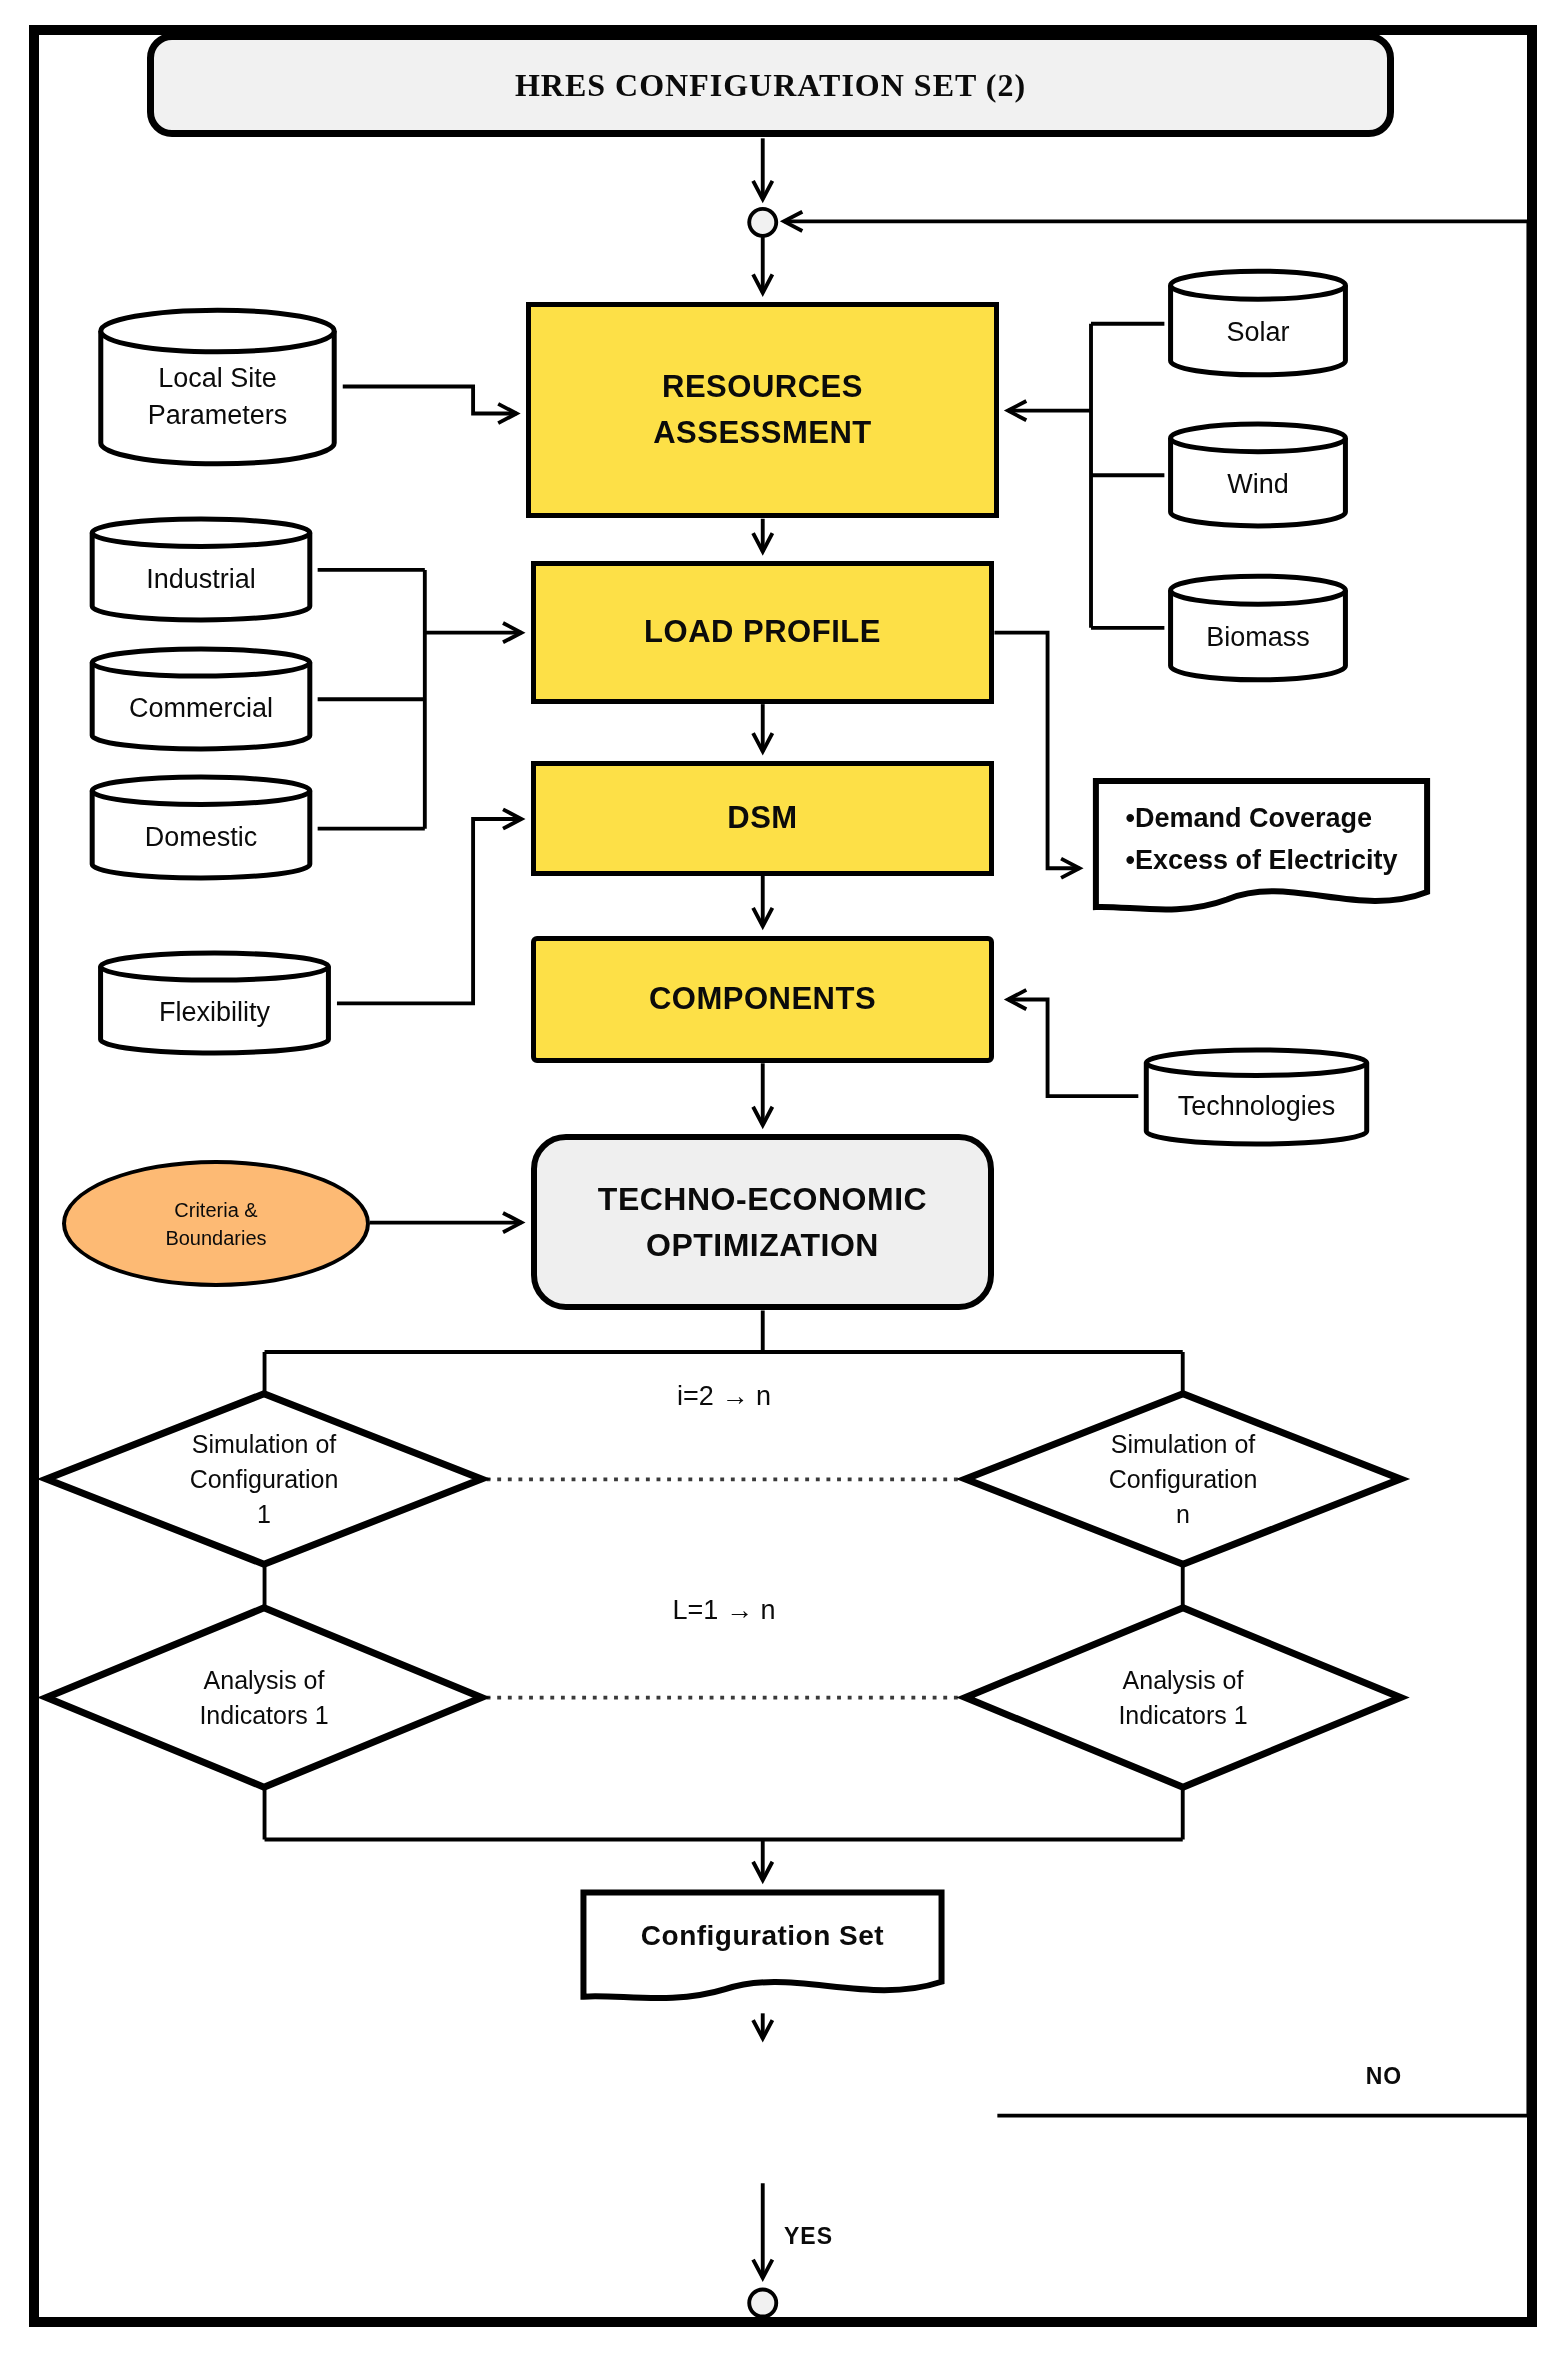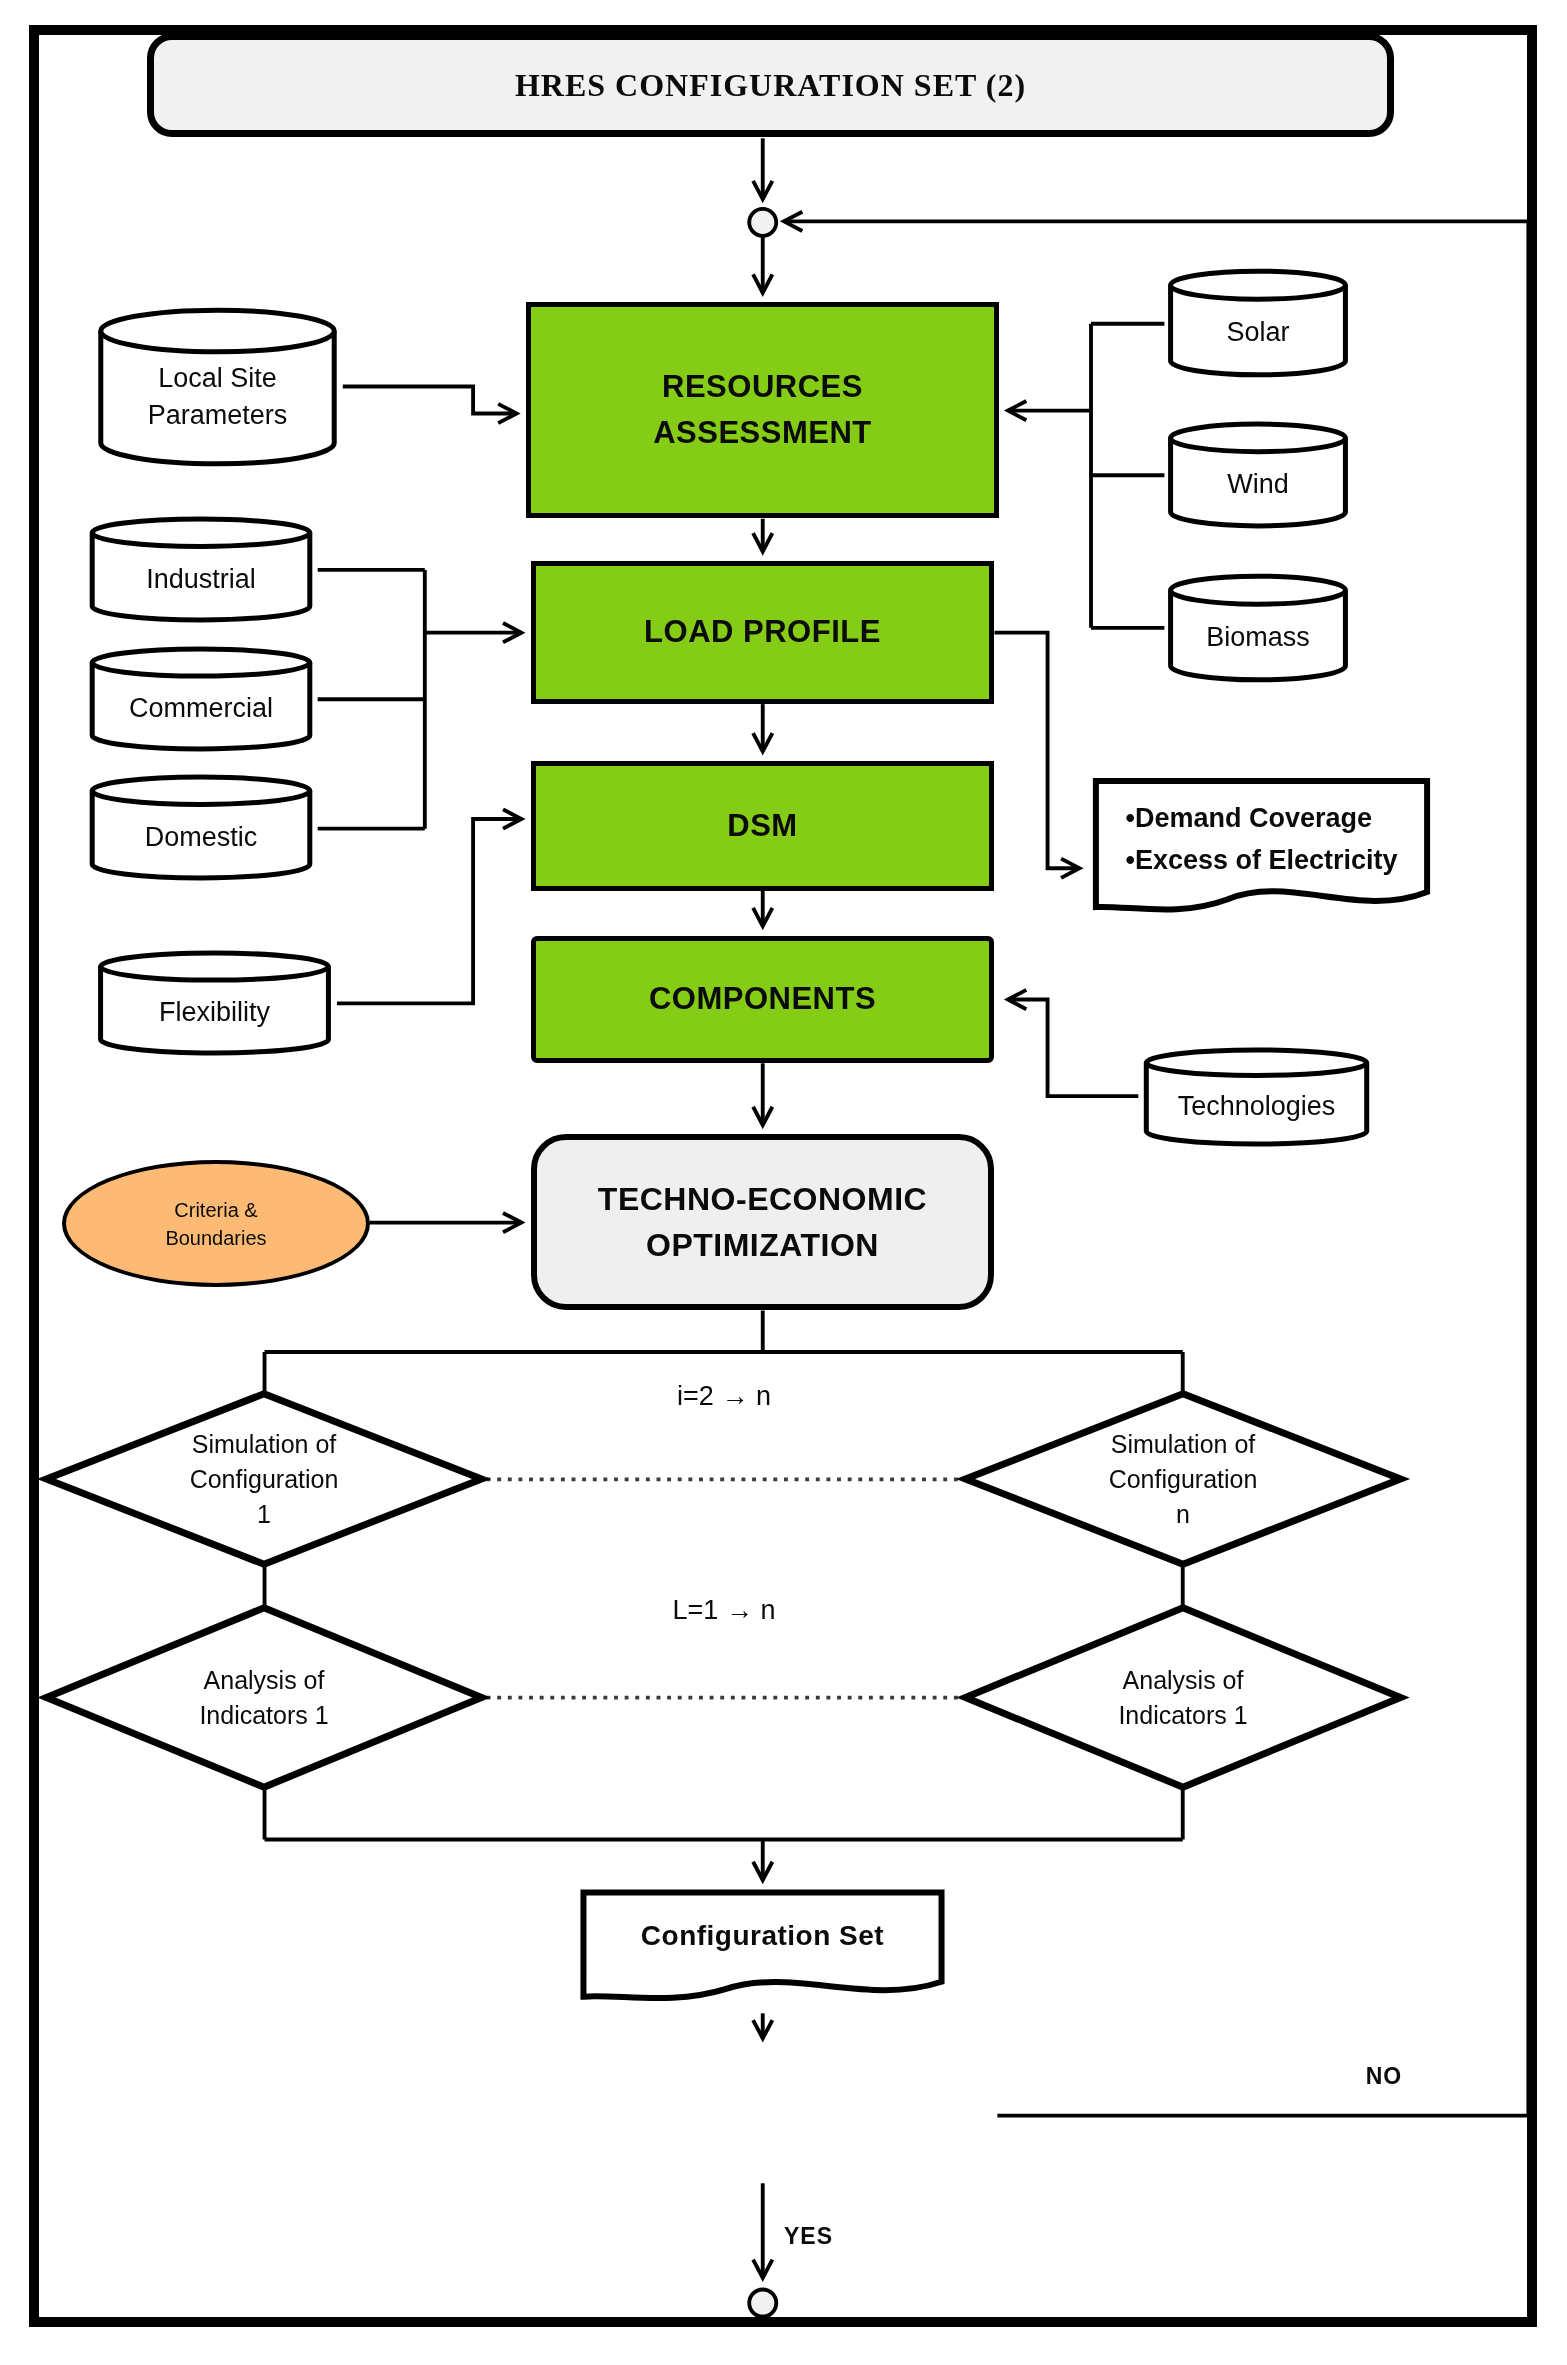--- a/index.html
+++ b/index.html
@@ -2,21 +2,21 @@
 <html><head>
 <meta charset="utf-8">
 <style>
   html,body{margin:0;padding:0;background:#fff;}
   .canvas{position:relative;width:1567px;height:2366px;background:#ffffff;
           font-family:"Liberation Sans",sans-serif;color:#0b0b0b;overflow:hidden;}
   .frame{position:absolute;left:29px;top:25px;width:1488px;height:2282px;border:10.6px solid #000;}
   .wires{position:absolute;left:0;top:0;width:1567px;height:2366px;}
   .node{position:absolute;display:flex;align-items:center;justify-content:center;text-align:center;box-sizing:border-box;}
   .lbl{white-space:pre-line;position:relative;z-index:2;}
-  .box{background:#84cc16;border:5.8px solid #000;font-weight:bold;font-size:31px;line-height:1.5;letter-spacing:0.5px;}
+  .box{background:#fde047;border:5.8px solid #000;font-weight:bold;font-size:31px;line-height:1.5;letter-spacing:0.5px;}
   .term{background:#f1f1f1;border:7.7px solid #000;border-radius:25px;
         font-family:"Liberation Serif",serif;font-weight:bold;font-size:32px;letter-spacing:1px;}
   .opt{background:#efefef;border:6.8px solid #000;border-radius:35px;
        font-weight:bold;font-size:32px;line-height:1.45;letter-spacing:0.5px;}
   .ellipse{background:#fdba74;border:4.8px solid #000;border-radius:50%;font-size:20px;line-height:1.4;justify-content:center;}
   .shape svg{position:absolute;left:0;top:0;width:100%;height:100%;overflow:visible;z-index:1;}
   .cyl .lbl{font-size:27px;line-height:1.35;padding-top:19.3px;}
   .diamond .lbl{font-size:25px;line-height:1.4;}
   .docnote .lbl{text-align:left;font-weight:600;font-size:27px;line-height:1.55;padding-bottom:27px;}
   .docconfig .lbl{font-weight:bold;font-size:28px;letter-spacing:0.5px;padding-bottom:33px;}
@@ -75,21 +75,21 @@
     <span class="lbl">HRES CONFIGURATION  SET (2)</span>
   </div>
 
   <div class="node box" style="left:526px;top:302px;width:473px;height:216px;">
     <span class="lbl">RESOURCES
 ASSESSMENT</span>
   </div>
   <div class="node box" style="left:531px;top:561px;width:463px;height:143px;">
     <span class="lbl">LOAD PROFILE</span>
   </div>
-  <div class="node box" style="left:531px;top:761px;width:463px;height:130px;">
+  <div class="node box" style="left:531px;top:761px;width:463px;height:115px;">
     <span class="lbl">DSM</span>
   </div>
   <div class="node box" style="left:531px;top:936px;width:463px;height:127px;border-radius:6px;">
     <span class="lbl">COMPONENTS</span>
   </div>
   <div class="node opt" style="left:531px;top:1134px;width:463px;height:176px;">
     <span class="lbl">TECHNO-ECONOMIC
 OPTIMIZATION</span>
   </div>
 

